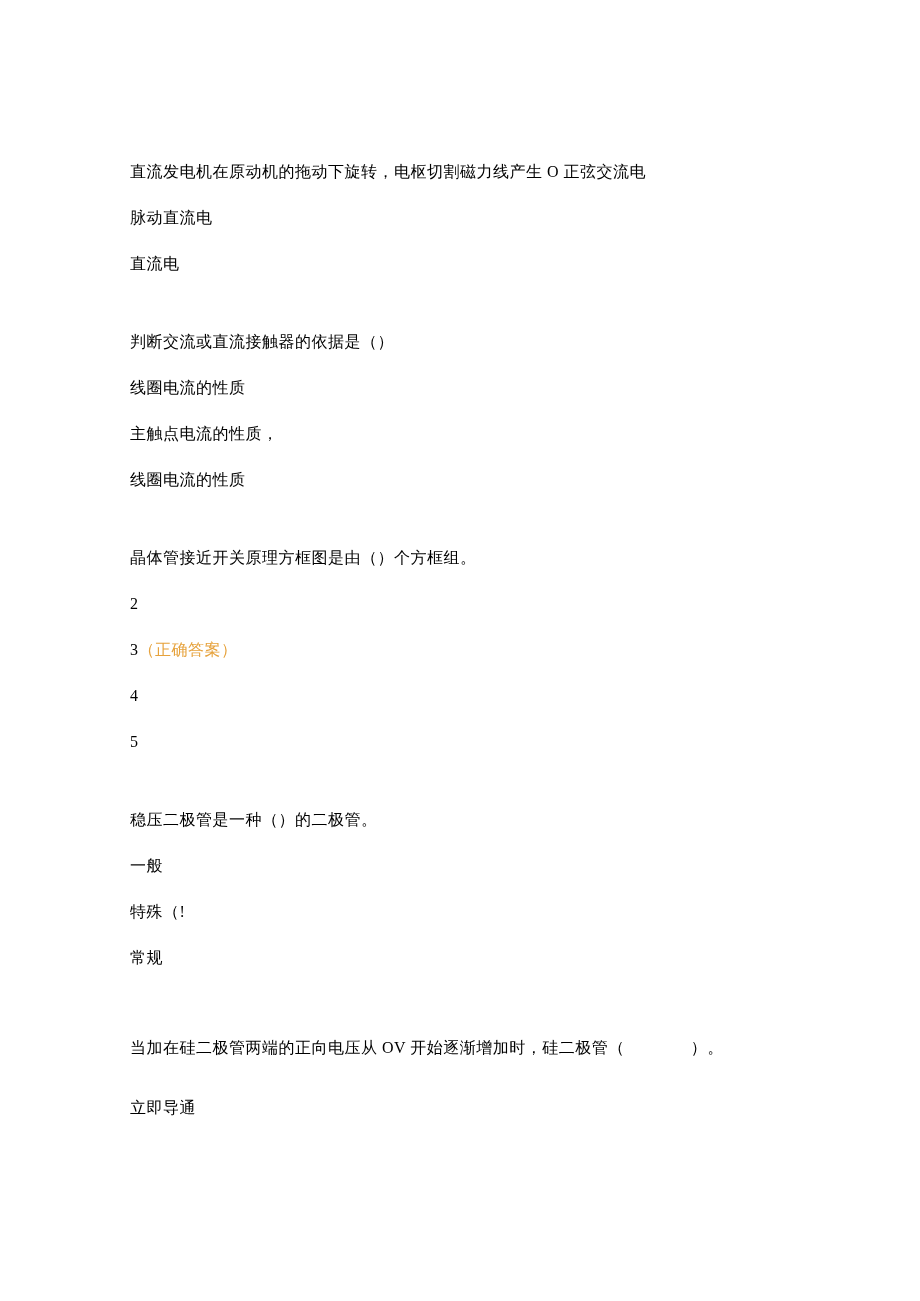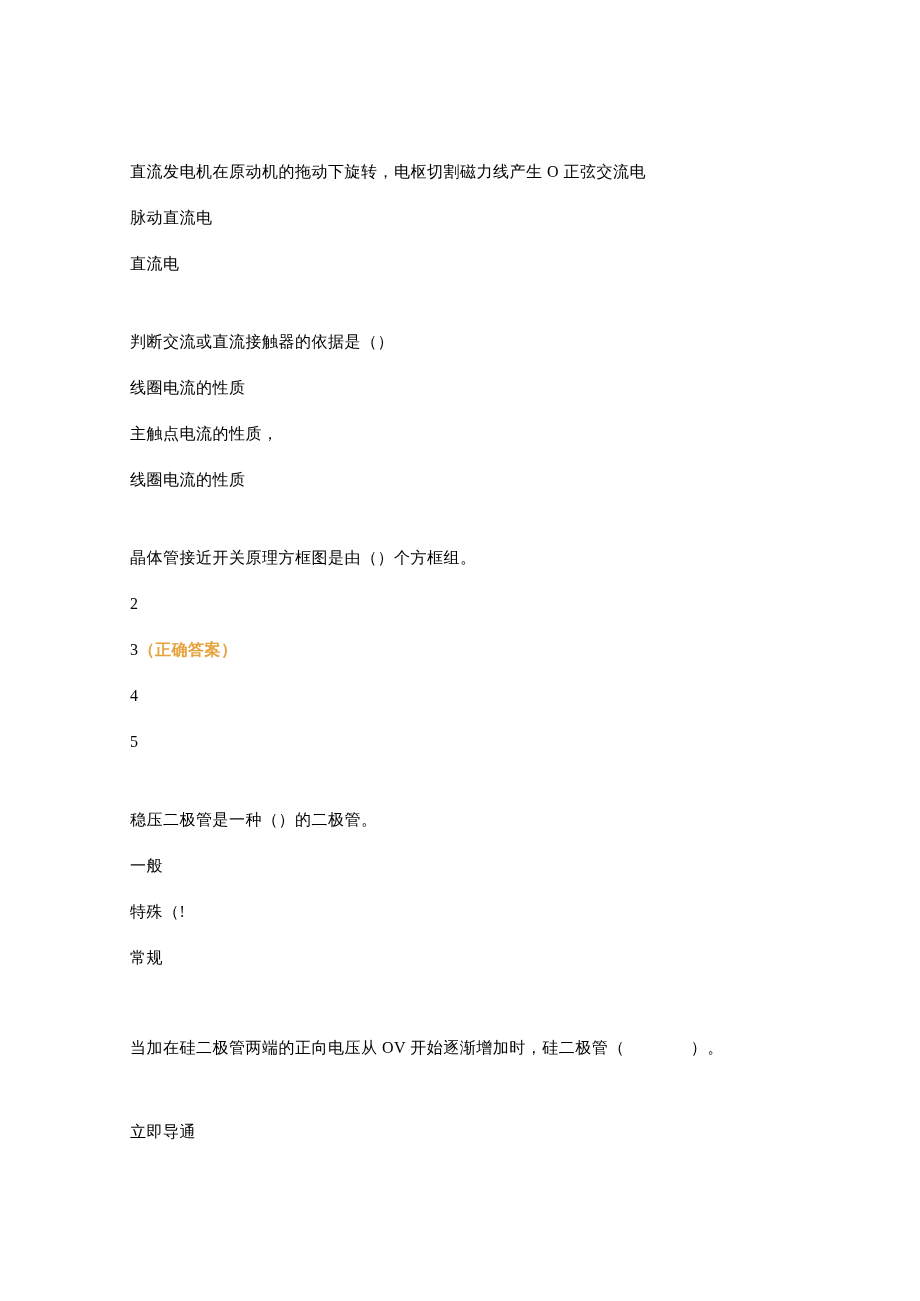--- a/index.html
+++ b/index.html
@@ -19,25 +19,24 @@
   }
   .line {
     margin-bottom: 22px;
     letter-spacing: 0.5px;
   }
   .block-gap {
     height: 32px;
   }
   .correct {
     color: #e6a23c;
-    font-weight: bold;
   }
   .q5-line {
     margin-top: 12px;
-    margin-bottom: 60px;
+    margin-bottom: 36px;
   }
 </style>
 </head>
 <body>
 
 <div class="page">
 
   <div class="line">直流发电机在原动机的拖动下旋转，电枢切割磁力线产生 O 正弦交流电</div>
   <div class="line">脉动直流电</div>
   <div class="line">直流电</div>

